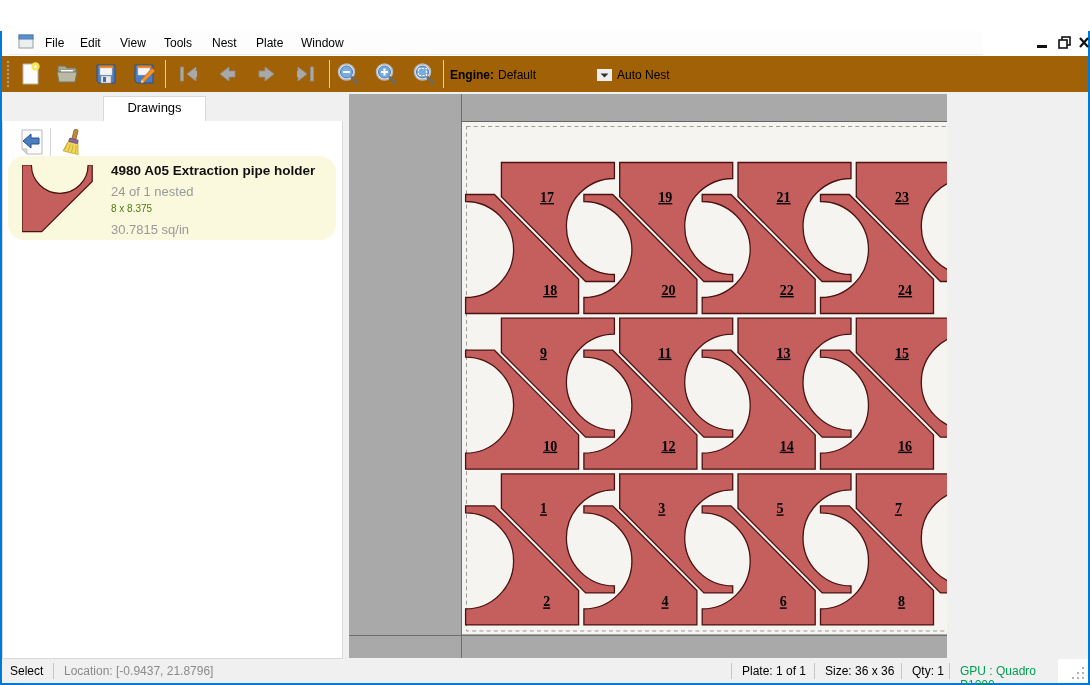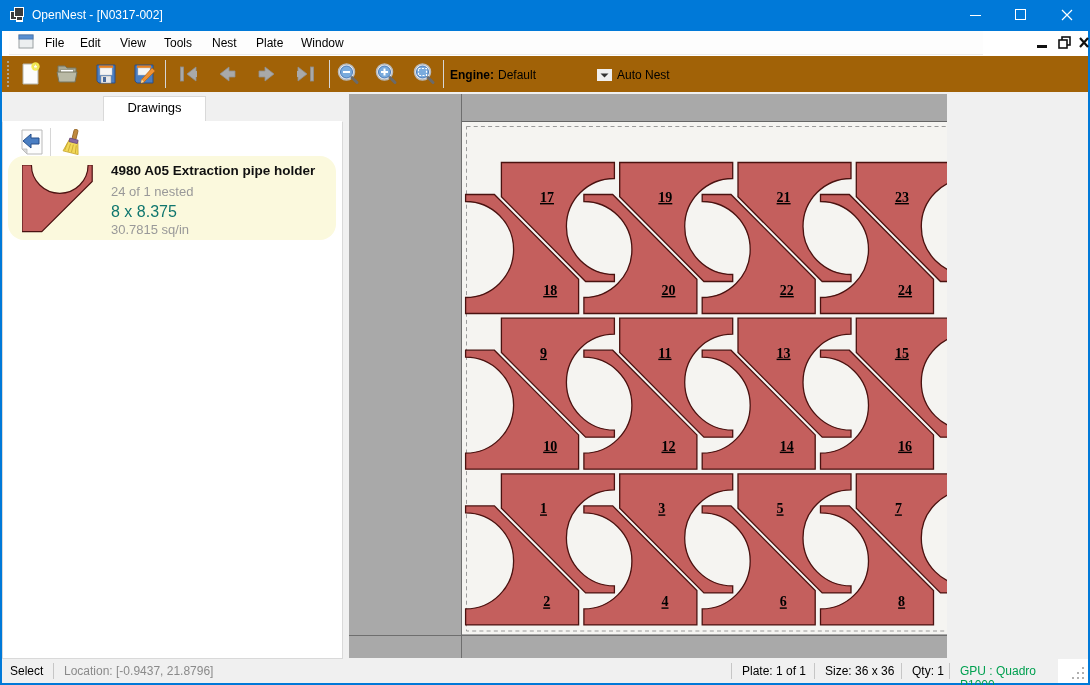--- a/index.html
+++ b/index.html
@@ -25,58 +25,38 @@
 #content { position:absolute; left:2px; top:92px; width:1086px; height:567px; background:#f0f0f0; }
 #leftpanel { position:absolute; left:0px; top:2px; width:341px; height:565px; background:#f0f0f0; }
 .tab { position:absolute; font-size:13px; text-align:center; }
 #tab1 { left:0px; top:5px; width:101px; height:22px; background:#f0f0f0; border:1px solid #d9d9d9; border-bottom:none; line-height:22px;margin-top:40px; }
 #tab2 { left:101px; top:2px; width:103px; height:26px; background:#fff; border:1px solid #d9d9d9; border-bottom:none; line-height:22px; }
 #panelbody { position:absolute; left:0px; top:27px; width:341px; height:538px; background:#fff; border:1px solid #d9d9d9; border-top:1px solid #fff; }
 #panelsep { position:absolute; left:47px; top:6px; width:1px; height:28px; background:#d6d6d6; }
 #item { position:absolute; left:5px; top:34px; width:328px; height:84px; background:#fbf9dd;border-radius:16px; }
 #item .t1 { position:absolute; left:103px; top:7px; font-size:13.5px; font-weight:bold; color:#111; }
 #item .t2 { position:absolute; left:103px; top:28px; font-size:13px; color:#999; }
-#item .t3 { position:absolute; left:103px; top:47px; font-size:16px; color:#0f766e; }
+#item .t3 { position:absolute; left:103px; top:47px; font-size:10px; color:#4d7c0f; }
 #item .t4 { position:absolute; left:103px; top:66px; font-size:13px; color:#999; }
 
 #canvas { position:absolute; left:347px; top:2px; width:598px; height:564px; background:#a9a9a9; overflow:hidden; }
 #axisv { position:absolute; left:112px; top:0; width:1px; height:564px; background:#6e6e6e; }
 #axish { position:absolute; left:0; top:541px; width:739px; height:1px; background:#6e6e6e; }
 #paper { position:absolute; left:113px; top:27px; width:516px; height:513px; background:#f5f4f1; border-top:1px solid #666; border-right:1px solid #999; }
 #margin { position:absolute; left:0px; top:0px; width:514px; height:513px; }
 
 #statusbar { position:absolute; left:2px; top:659px; width:1056px; height:24px; background:#f0f0f0; font-size:12px; }
 .ssep { position:absolute; top:4px; width:1px; height:16px; background:#c6c6c6; }
 .st { position:absolute; top:5px; color:#000; }
 .stg { position:absolute; top:5px; color:#8a8a8a; }
 .lbl { font-family:"Liberation Serif", serif; font-weight:bold; font-size:14px; fill:#000; text-anchor:start; text-decoration:underline; }
 </style>
 </head>
 <body>
 <div id="win">
-  <div id="titlebar">
-    <svg id="appicon" width="16" height="16" viewBox="0 0 16 16">
-      <rect x="0" y="4" width="7" height="9" fill="#fff"></rect>
-      <rect x="1" y="5" width="5" height="7" fill="#3a3a3a"></rect>
-      <rect x="4" y="0" width="10" height="10" fill="#fff"></rect>
-      <rect x="5" y="1" width="8" height="8" fill="#3a3a3a"></rect>
-      <rect x="6" y="10" width="7" height="5" fill="#fff"></rect>
-      <rect x="7" y="10" width="5" height="3" fill="#3a3a3a"></rect>
-    </svg>
-    <div id="titletext">OpenNest - [N0317-002]</div>
-    <svg class="capbtn" style="left:952px" width="46" height="31">
-        <rect x="18" y="15" width="11" height="1" fill="#fff"></rect>
-      </svg>
-    <svg class="capbtn" style="left:998px" width="46" height="31">
-        <rect x="17.5" y="9.5" width="10" height="10" fill="none" stroke="#fff" stroke-width="1" shape-rendering="crispEdges"></rect>
-      </svg>
-    <svg class="capbtn" style="left:1044px" width="46" height="31">
-        <path d="M18 10 L28 20 M28 10 L18 20" stroke="#fff" stroke-width="1.2"></path>
-      </svg>
-  </div>
   <div id="bl"></div>
     <div id="br"></div>
     <div id="bb"></div>
   <div id="menubar">
     <svg style="position:absolute;left:9px;top:3px" width="16" height="16" viewBox="0 0 16 16">
       <rect x="1" y="1" width="14" height="13" fill="#eceff0" stroke="#9aa0a2" stroke-width="1"></rect>
       <rect x="1" y="1" width="14" height="4" fill="#5a8fd0" stroke="#4a7ab8" stroke-width="1"></rect>
     </svg>
     <div class="mi" style="left:36px">File</div>
     <div class="mi" style="left:71px">Edit</div>

